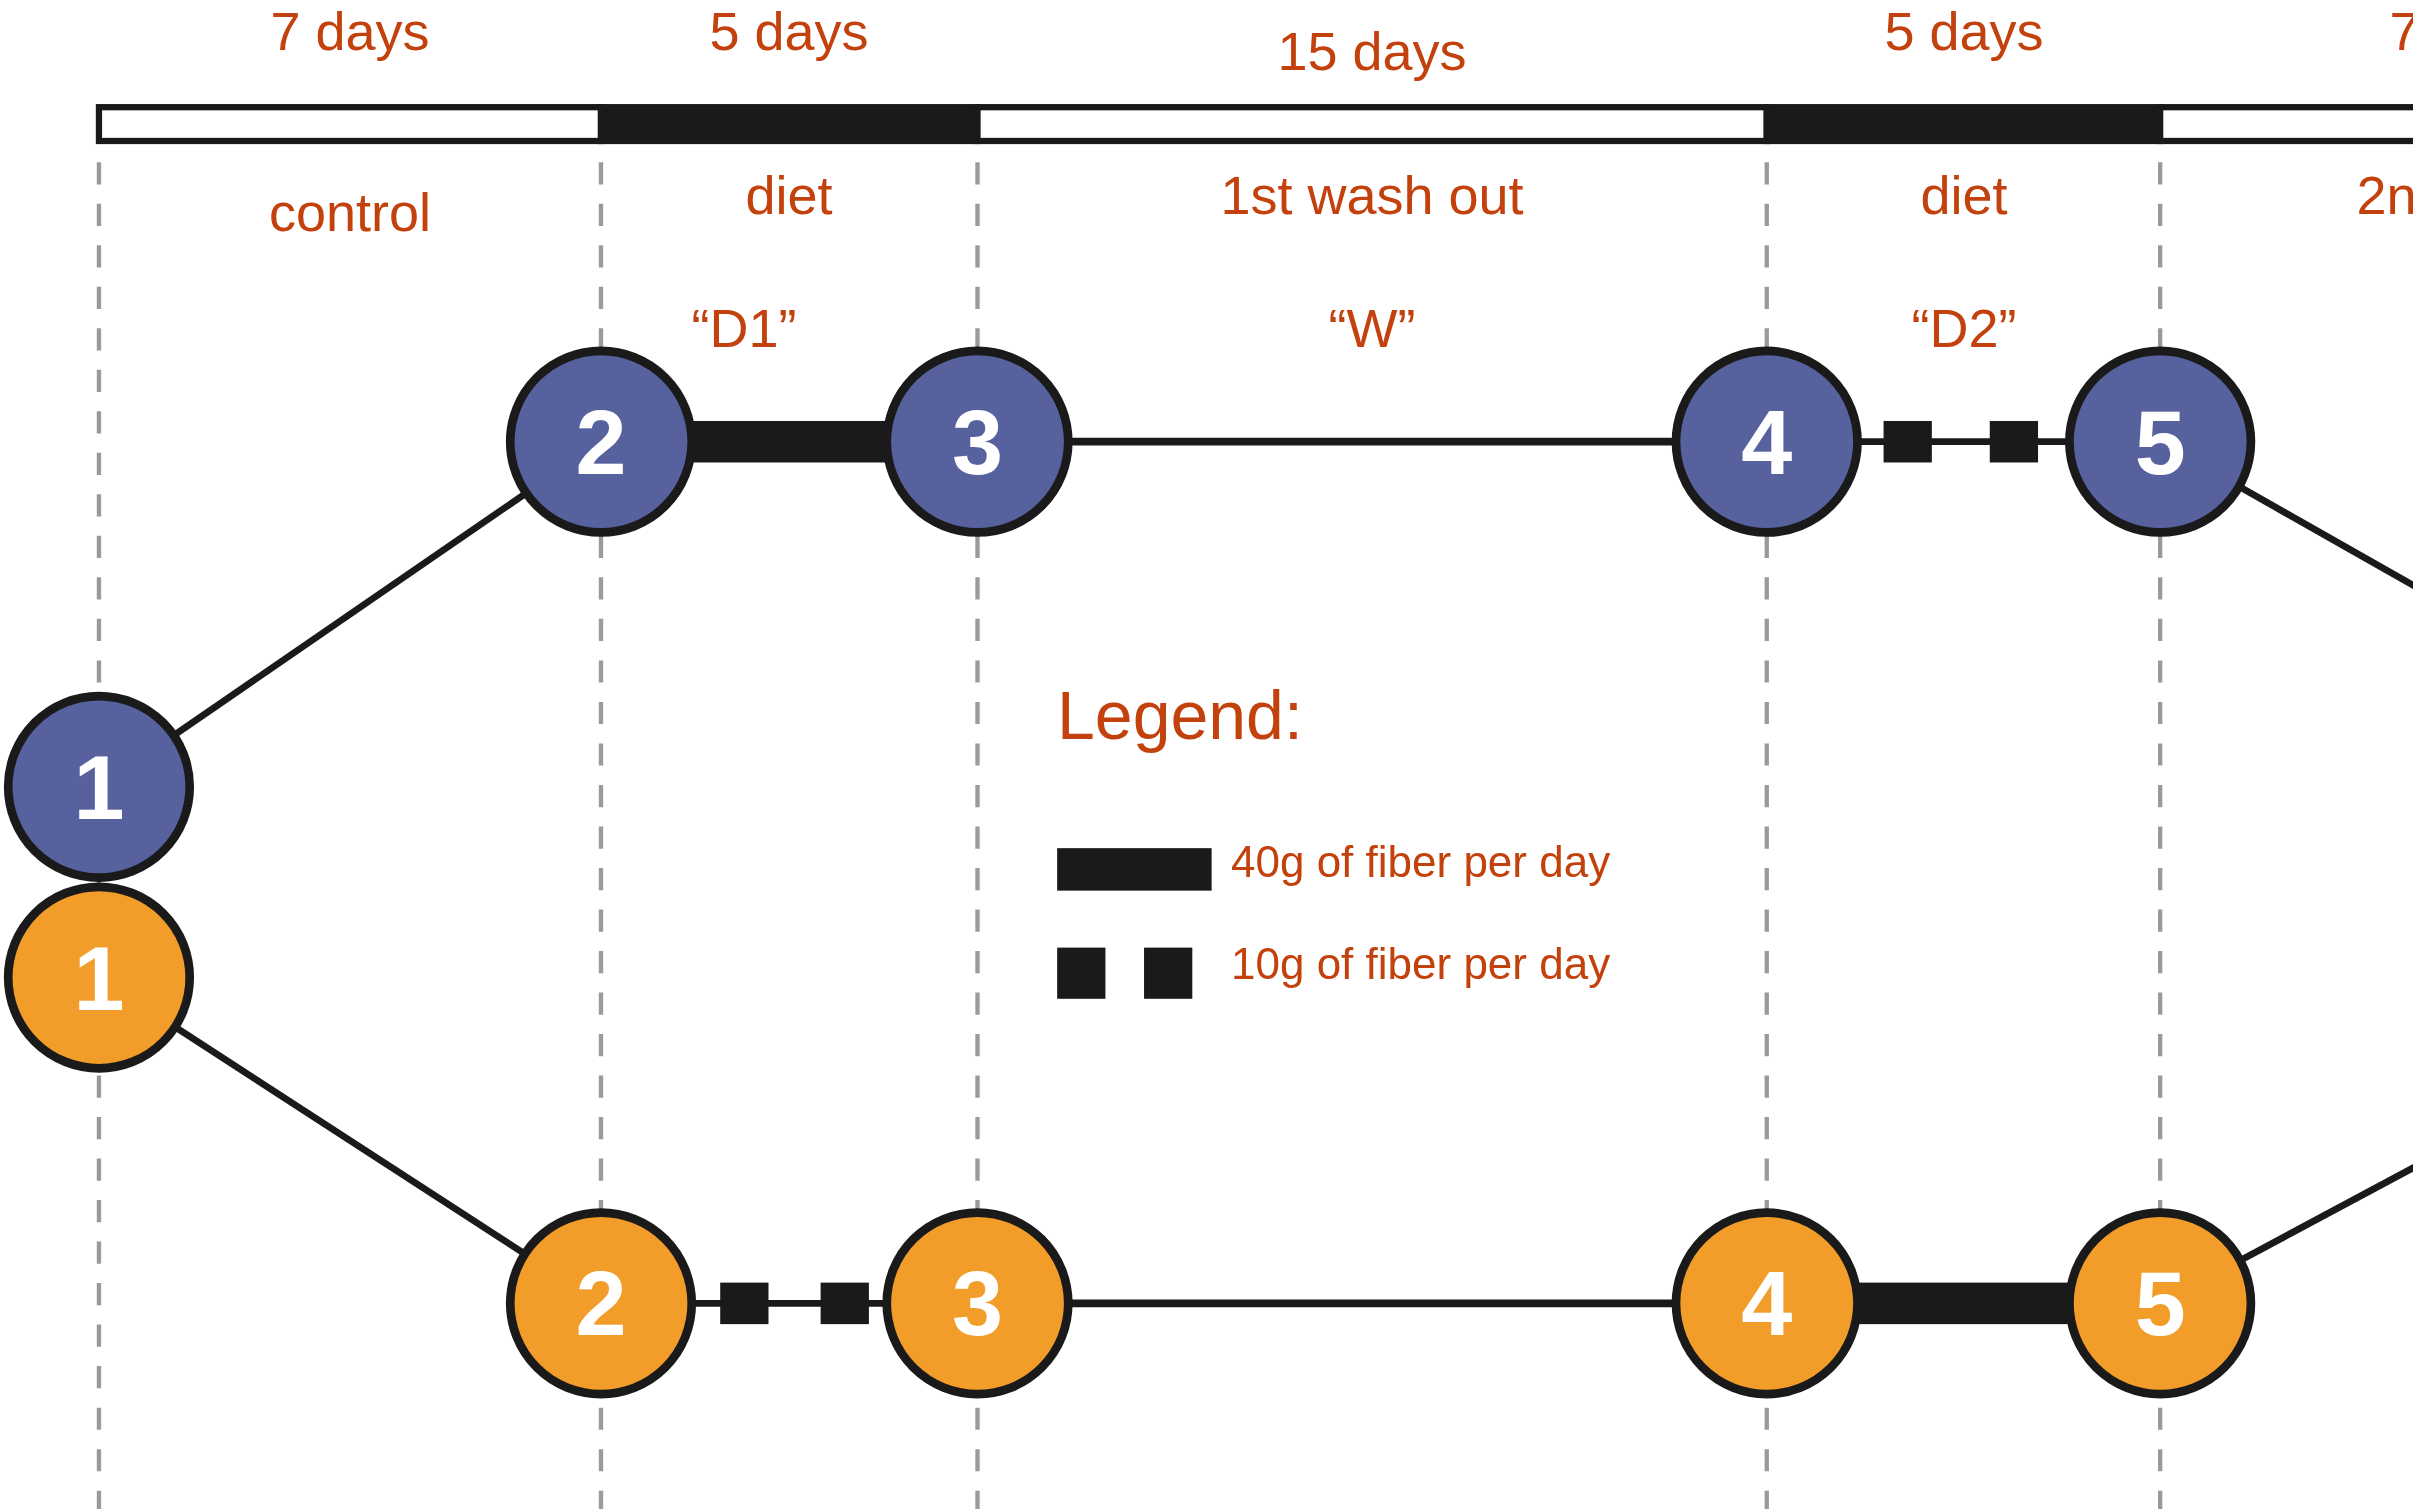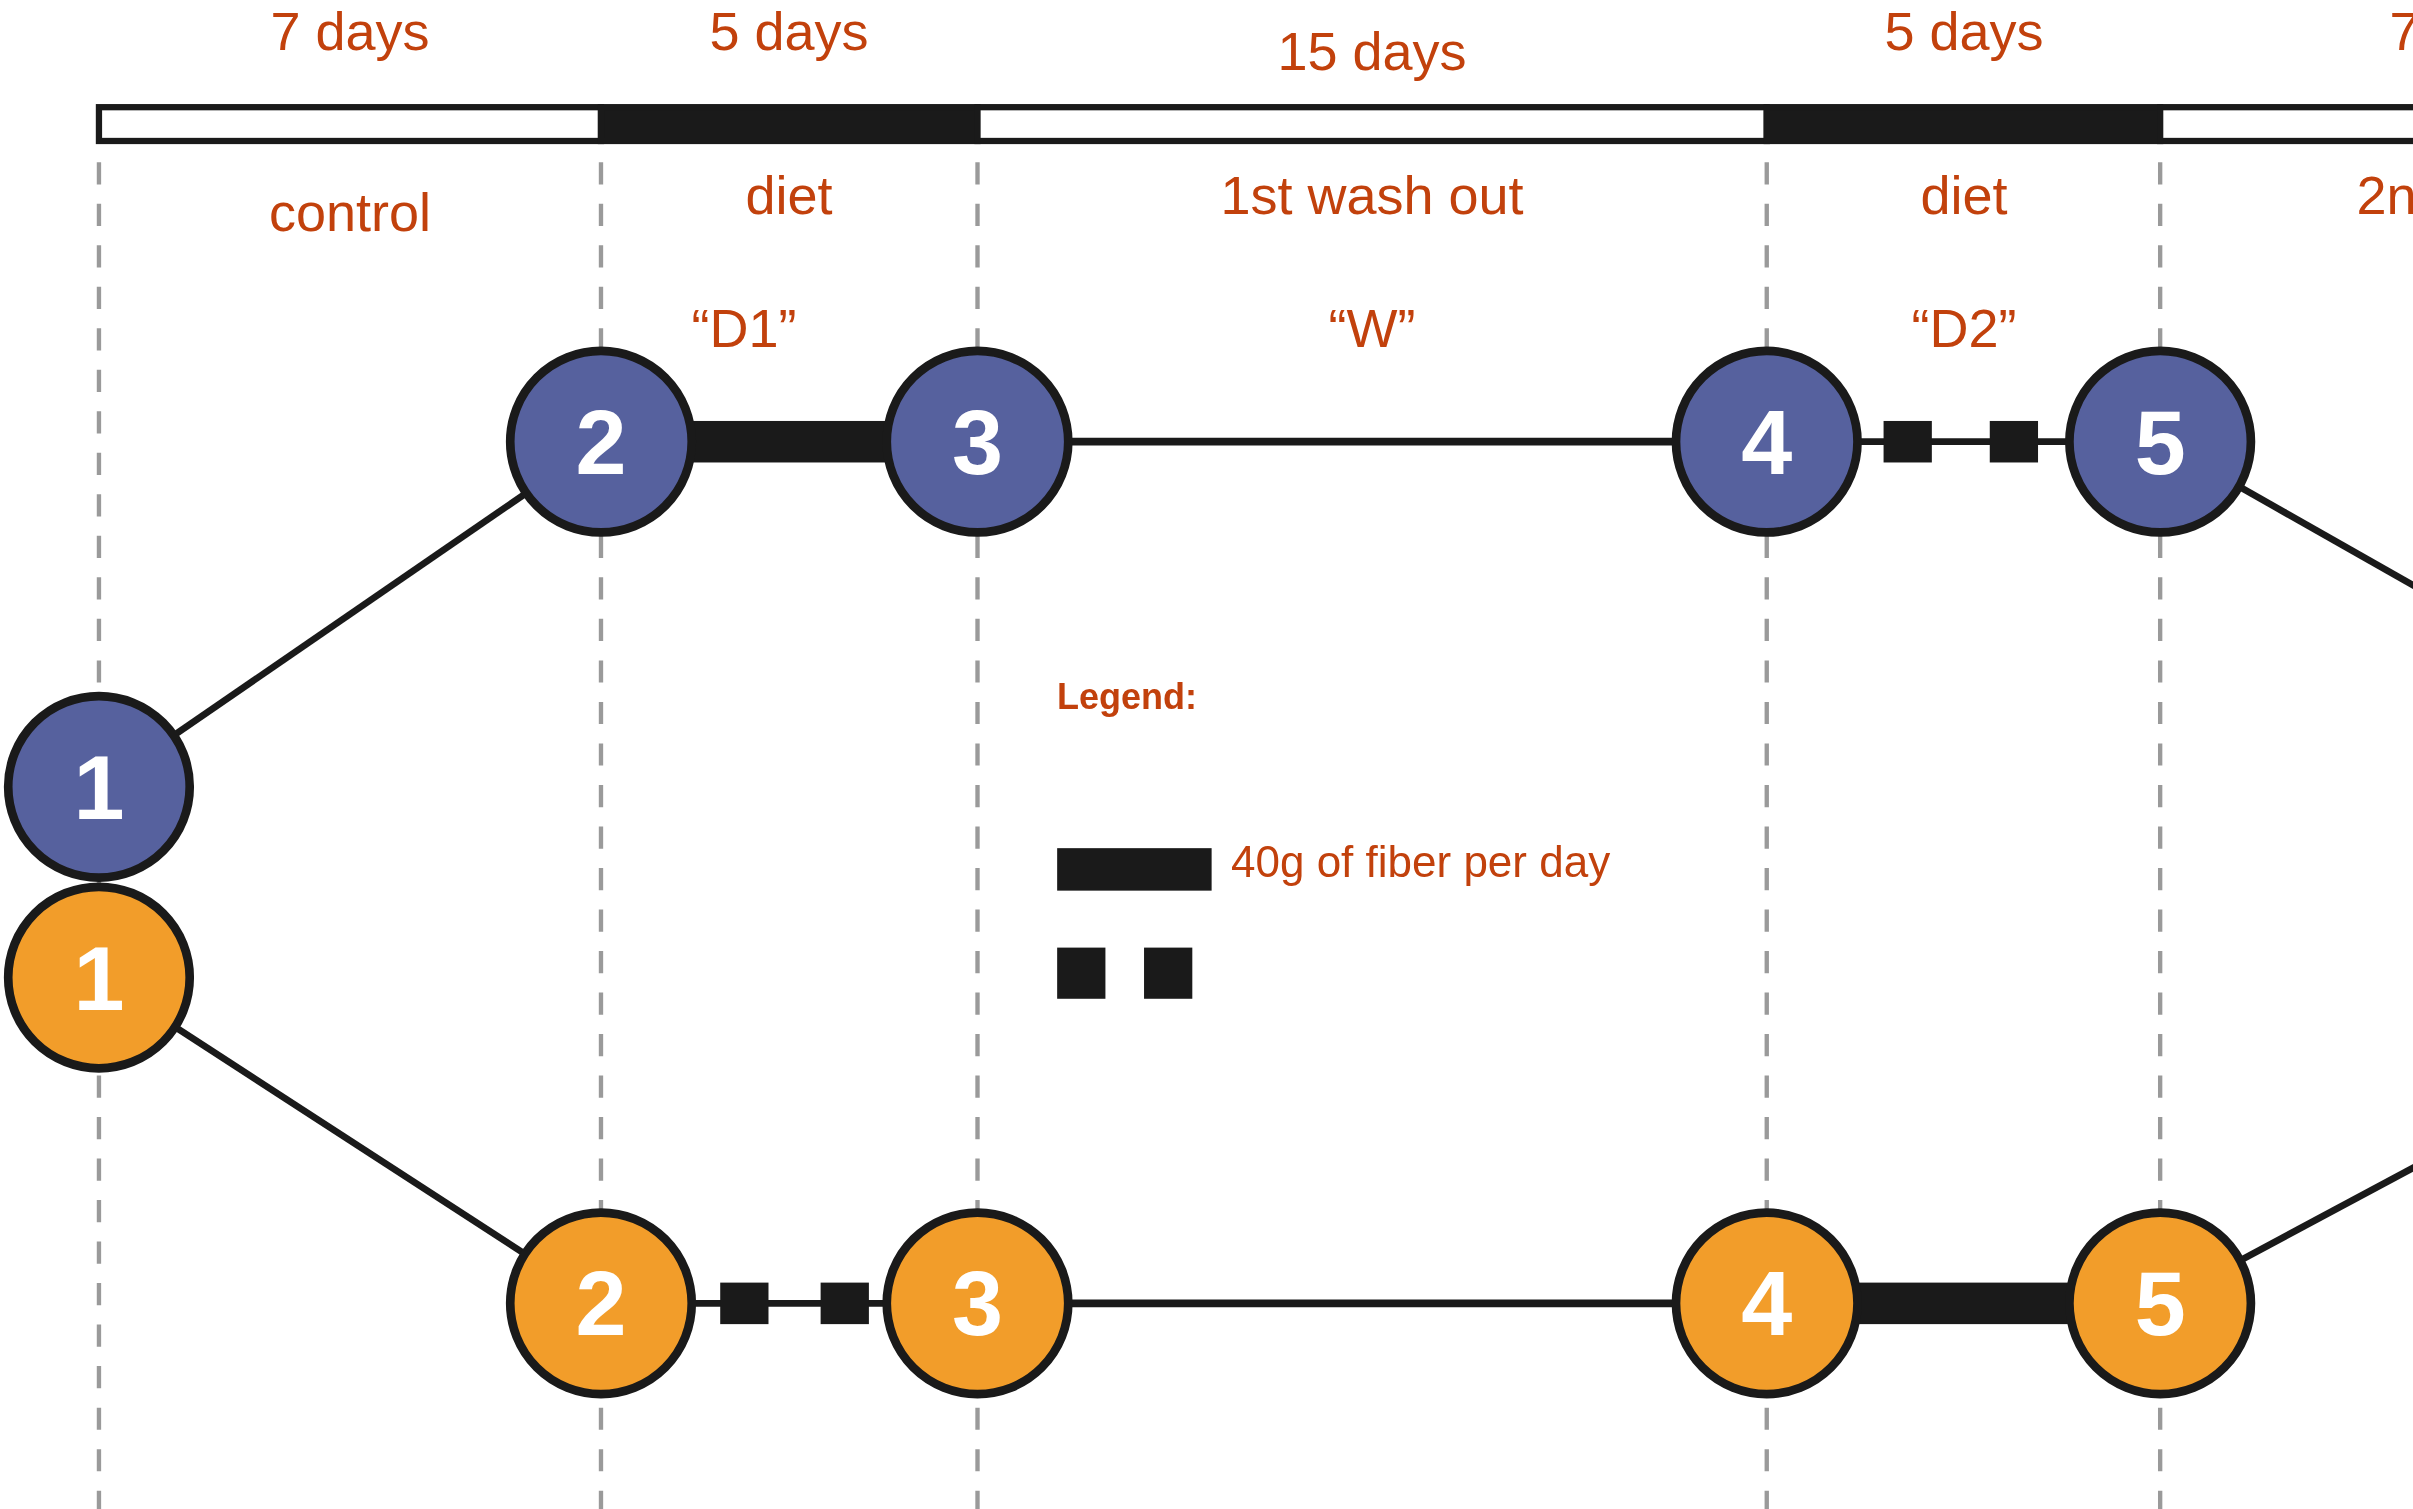--- a/index.html
+++ b/index.html
@@ -3,21 +3,21 @@
 <meta charset="utf-8">
 <style>
   html,body{margin:0;padding:0;background:#ffffff;}
   body{width:2877px;height:1510px;font-family:"Liberation Sans",sans-serif;overflow:hidden;}
   #stage{position:relative;width:2877px;height:1510px;background:#fff;}
   svg#scene{position:absolute;left:0;top:0;width:2877px;height:1510px;}
   .lbl{position:absolute;color:#c2410c;white-space:nowrap;font-family:"Liberation Sans",sans-serif;}
   .days{font-size:54px;transform:translate(-50%,0);}
   .phase{font-size:54px;transform:translate(-50%,0);}
   .code{font-size:54px;transform:translate(-50%,0);}
-  .legend-title{font-size:36px;font-weight:bold;}
+  .legend-title{font-size:68px;}
   .legend-text{font-size:44px;}
   .nodenum{font-size:190px;font-weight:bold;fill:#ffffff;}
 </style>
 </head>
 <body>
 
 <div id="stage">
 
   <svg id="scene" viewBox="0 0 5960 3128">
 
@@ -131,15 +131,16 @@
   <div class="lbl phase" style="left:1372px;top:164px;">1st wash out</div>
   <div class="lbl phase" style="left:1964px;top:164px;">diet</div>
   <div class="lbl phase" style="left:2517px;top:164px;">2nd wash out</div>
 
   <div class="lbl code" style="left:744px;top:297px;">“D1”</div>
   <div class="lbl code" style="left:1372px;top:297px;">“W”</div>
   <div class="lbl code" style="left:1964px;top:297px;">“D2”</div>
 
   <div class="lbl legend-title" style="left:1057px;top:676px;">Legend:</div>
   <div class="lbl legend-text" style="left:1231px;top:837px;">40g of fiber per day</div>
+  <div class="lbl legend-text" style="left:1231px;top:939px;">10g of fiber per day</div>
 
 </div>
 
 
 </body></html>

